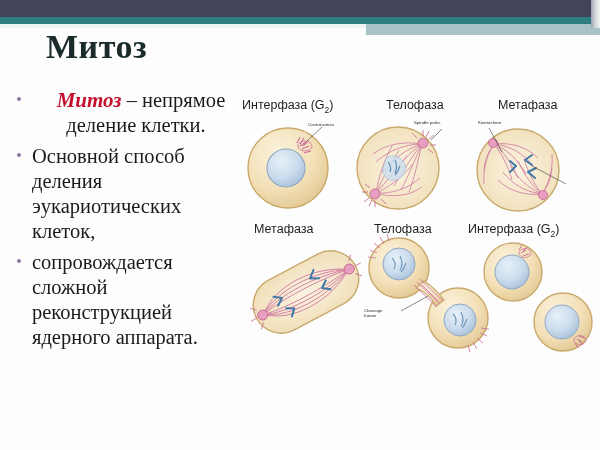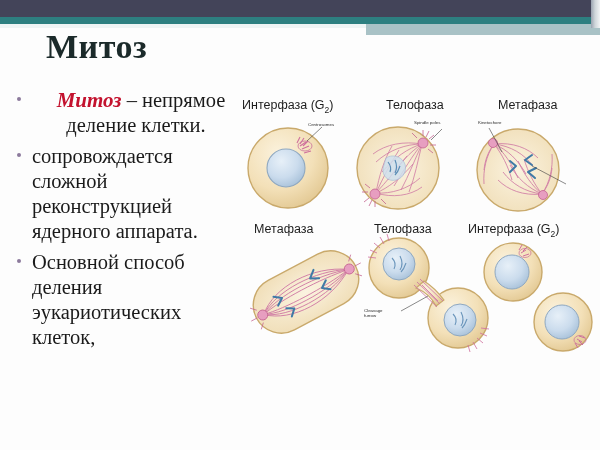--- a/index.html
+++ b/index.html
@@ -73,26 +73,26 @@
 
     <div class="bullet">
       <span class="dot"></span>
       <div class="btxt" style="text-indent:10px;text-align:center;">
         <span class="lead">Митоз</span><span> – непрямое деление клетки.</span>
       </div>
     </div>
 
     <div class="bullet">
       <span class="dot"></span>
-      <div class="btxt">сопровождается сложной реконструкцией ядерного аппарата.</div>
+      <div class="btxt">Основной способ деления эукариотических клеток,</div>
     </div>
 
     <div class="bullet">
       <span class="dot"></span>
-      <div class="btxt">Основной способ деления эукариотических клеток,</div>
+      <div class="btxt">сопровождается сложной реконструкцией ядерного аппарата.</div>
     </div>
 
   </div>
 
   <div class="figure">
 
     <div class="fig-label" style="left:6px;top:2px;"><span>Интерфаза (G</span><sub>2</sub><span>)</span></div>
     <div class="fig-label" style="left:150px;top:2px;">Телофаза</div>
     <div class="fig-label" style="left:262px;top:2px;">Метафаза</div>
 

